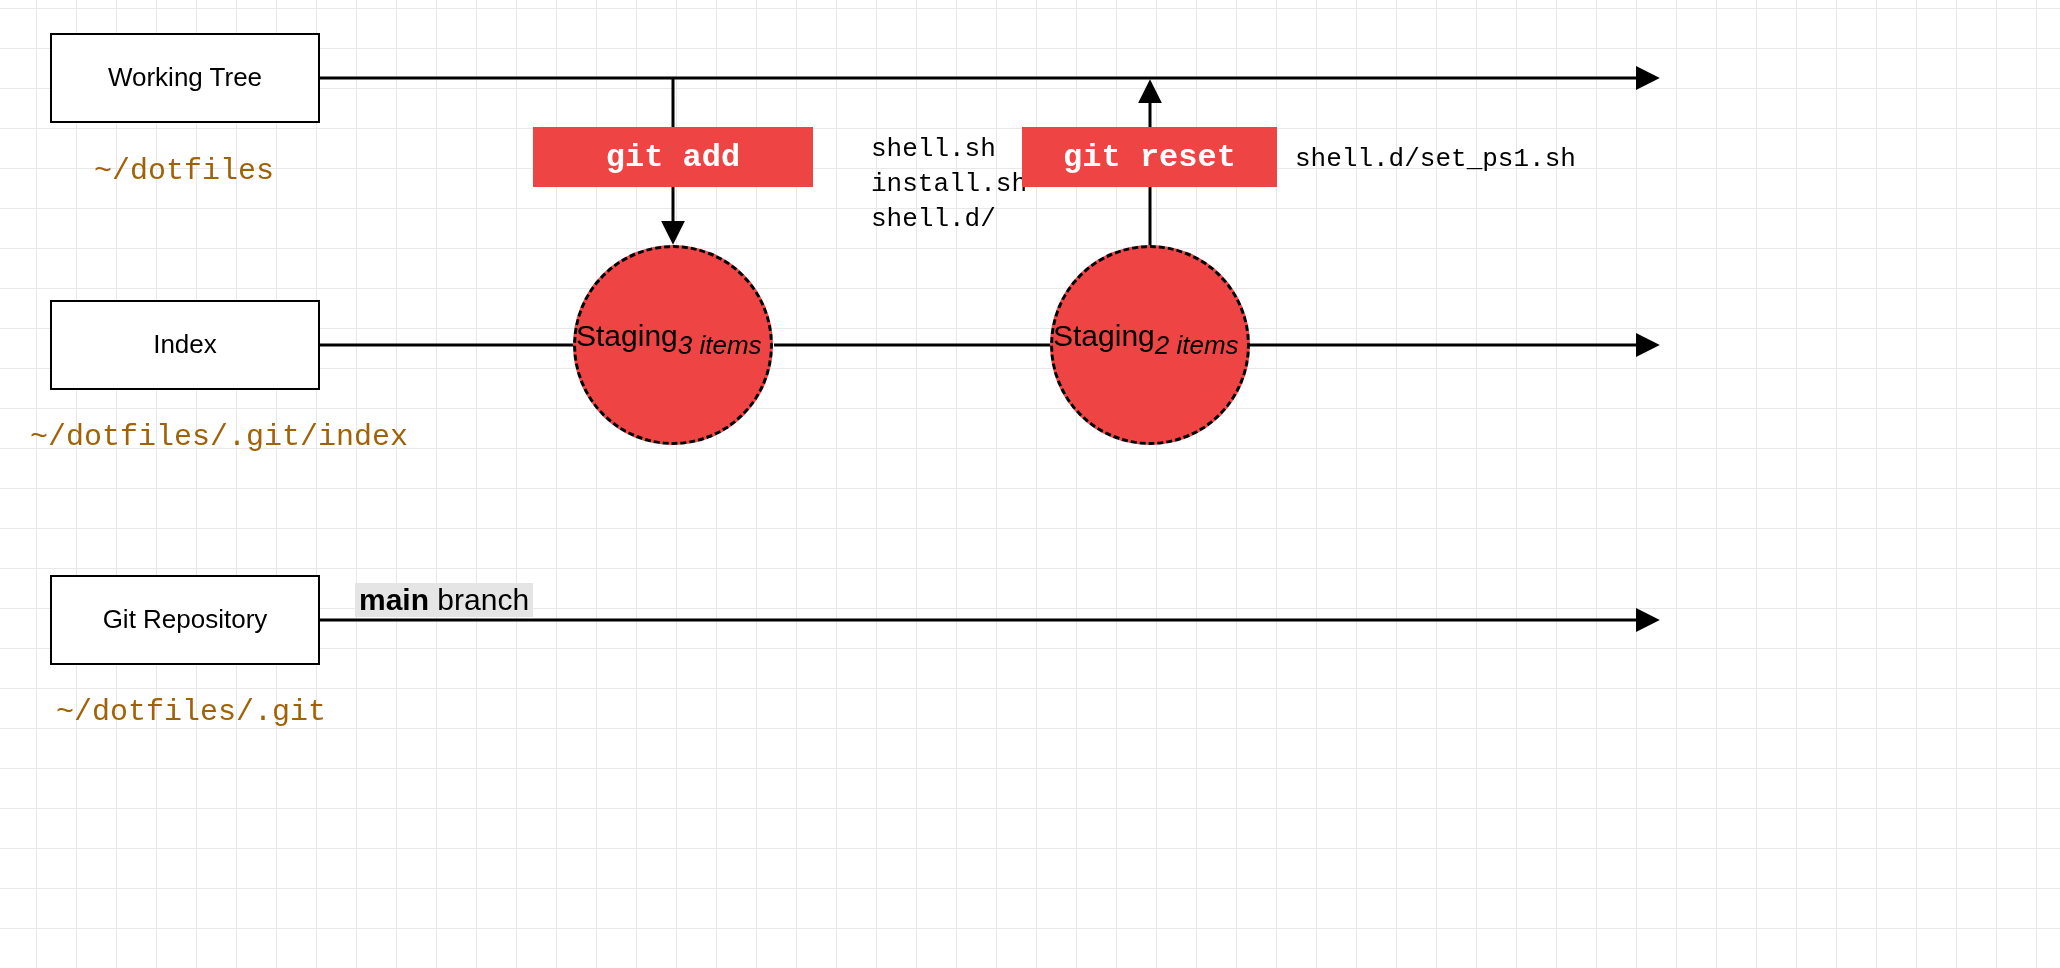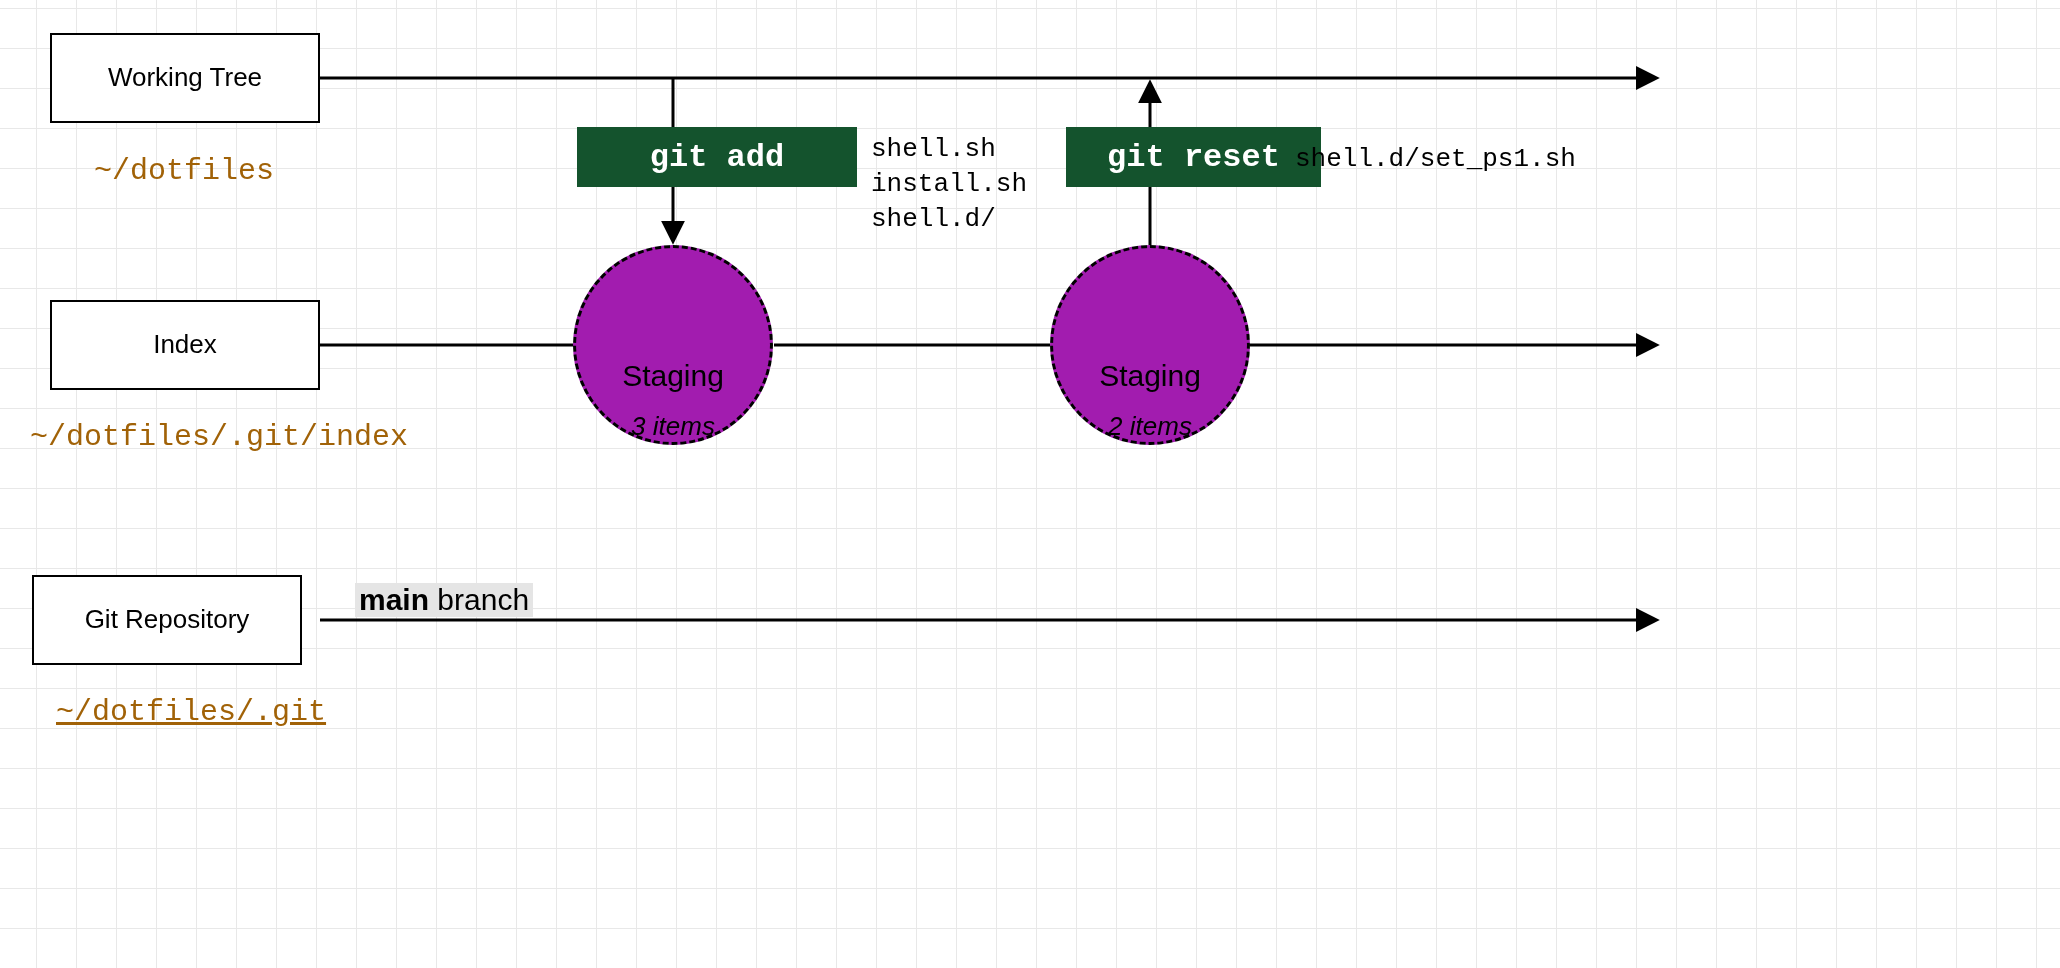--- a/index.html
+++ b/index.html
@@ -28,49 +28,48 @@
   }
   .sublabel {
     position: absolute;
     font-family: "Courier New", Courier, monospace;
     font-size: 30px;
     color: #a16207;
     white-space: nowrap;
   }
   .cmd {
     position: absolute;
-    background: #14532d;
+    background: #ef4444;
     color: #ffffff;
     font-family: "Courier New", Courier, monospace;
     font-weight: bold;
     font-size: 32px;
     display: flex;
     align-items: center;
     justify-content: center;
-    margin-left: 44px;
   }
   .filelist {
     position: absolute;
     font-family: "Courier New", Courier, monospace;
     font-size: 26px;
     line-height: 1.35;
     color: #000000;
     white-space: nowrap;
   }
   .staging {
     position: absolute;
     width: 200px;
     height: 200px;
     border: 3px dashed #000000;
     border-radius: 50%;
-    background: #a21caf;
+    background: #ef4444;
     display: flex;
-    flex-direction: column;
+    flex-direction: row;
     align-items: center;
-    justify-content: flex-end;
+    justify-content: flex-start;
     text-align: center;
   }
   .staging .title { font-size: 30px; margin-bottom: 18px; }
   .staging .count { font-size: 26px; font-style: italic; }
   .branchlabel {
     position: absolute;
     font-size: 30px;
     background: #e5e5e5;
     padding: 0 4px;
   }
@@ -112,24 +111,24 @@
 <div class="box" style="left:50px; top:33px; width:270px; height:90px;">
   <span>Working Tree</span>
 </div>
 <div class="sublabel" style="left:94px; top:154px;">~/dotfiles</div>
 
 <div class="box" style="left:50px; top:300px; width:270px; height:90px;">
   <span>Index</span>
 </div>
 <div class="sublabel" style="left:30px; top:420px;text-align:center;">~/dotfiles/.git/index</div>
 
-<div class="box" style="left:32px; top:575px; width:270px; height:90px;justify-content:center;">
+<div class="box" style="left:50px; top:575px; width:270px; height:90px;justify-content:center;">
   <span>Git Repository</span>
 </div>
-<div class="sublabel" style="left:56px; top:695px;text-decoration:underline;">~/dotfiles/.git</div>
+<div class="sublabel" style="left:56px; top:695px;">~/dotfiles/.git</div>
 
 <div class="cmd" style="left:533px; top:127px; width:280px; height:60px;">
   <span>git add</span>
 </div>
 <div class="filelist" style="left:830px; top:132px; white-space:pre;margin-left:41px;">shell.sh
 install.sh
 shell.d/</div>
 
 <div class="cmd" style="left:1022px; top:127px; width:255px; height:60px;">
   <span>git reset</span>

